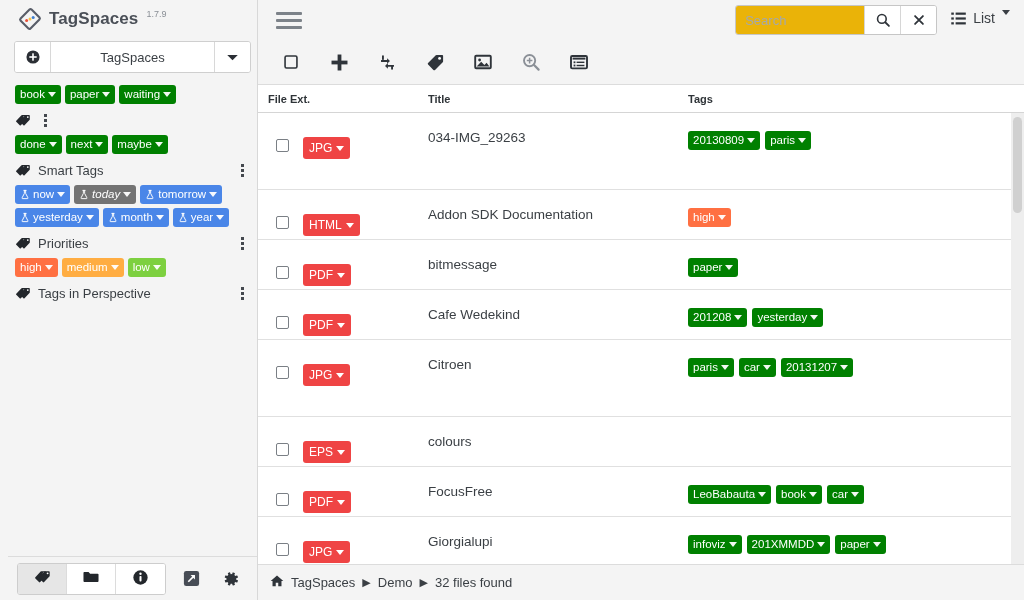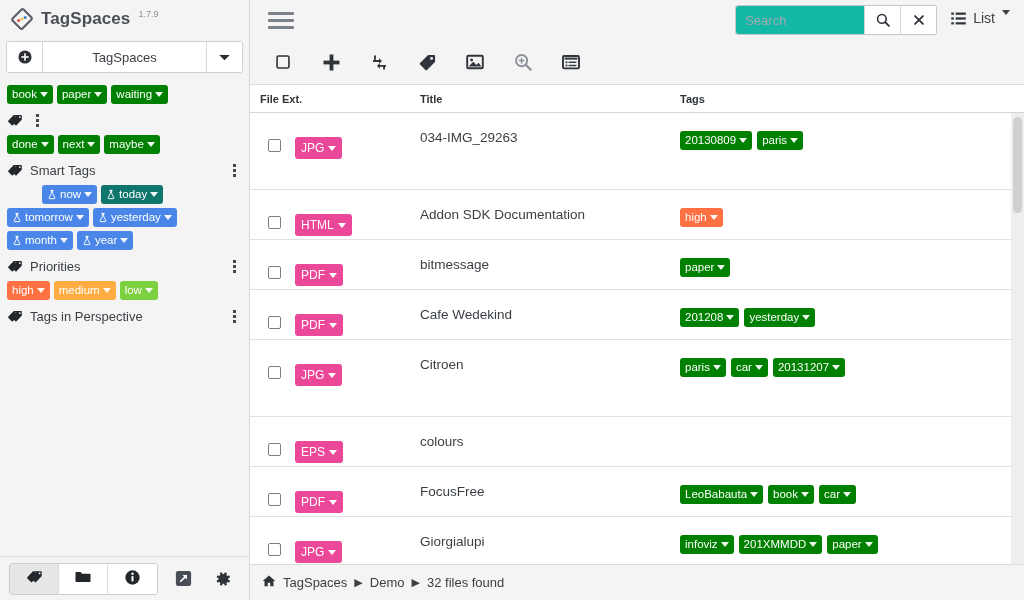--- a/index.html
+++ b/index.html
@@ -4,21 +4,21 @@
 <style>
   * { box-sizing: border-box; margin: 0; padding: 0; }
   html, body {
     width: 1024px; height: 600px;
     font-family: "Liberation Sans", sans-serif;
     font-size: 13px;
     color: #3a3f44;
     background: #f4f4f4;
     overflow: hidden;
   }
-  .app { display: flex; width: 1024px; height: 600px; }
+  .app { display: flex; width: 1024px; height: 600px; padding-left: 8px; }
 
   
   .sidebar {
     width: 250px; height: 600px;
     background: #f4f4f4;
     border-right: 1px solid #d8d8d8;
     display: flex; flex-direction: column;
     position: relative;
   }
   .brand { height: 38px; display: flex; align-items: center; padding-left: 10px; gap: 7px; }
@@ -62,21 +62,21 @@
   .bb-plain { width: 30px; height: 30px; display: flex; align-items: center; justify-content: center; cursor: pointer; }
 
   
   .main { flex: 1; height: 600px; display: flex; flex-direction: column; background: #fff; position: relative; }
   .maintop { background: #f4f4f4; border-bottom: 1px solid #dcdcdc; }
   .toprow1 { height: 40px; display: flex; align-items: center; padding: 0 8px; }
   .hamburger { width: 34px; height: 30px; display: flex; flex-direction: column; justify-content: center; gap: 4px; padding: 0 4px; cursor: pointer; margin-left: 6px; }
   .hamburger i { display: block; height: 3px; background: #7c8289; border-radius: 1px; }
   .topspacer { flex: 1; }
   .searchgrp { display: flex; height: 30px; border: 1px solid #c6c6c6; border-radius: 3px; overflow: hidden; background: #fff; }
-  .searchgrp input { width: 128px; border: none; outline: none; padding: 0 9px; font-size: 13px; font-family: "Liberation Sans", sans-serif; color: #3a3f44; background: #14b8a6; }
+  .searchgrp input { width: 128px; border: none; outline: none; padding: 0 9px; font-size: 13px; font-family: "Liberation Sans", sans-serif; color: #3a3f44; background: #eab308; }
   .searchgrp input::placeholder { color: #a3a8ad; }
   .sbtn { width: 36px; display: flex; align-items: center; justify-content: center; border-left: 1px solid #d6d6d6; background: #fff; cursor: pointer; }
   .viewsel { display: flex; align-items: flex-start; gap: 6px; margin-left: 13px; margin-right: 6px; cursor: pointer; font-size: 14px; color: #3a3f44; }
   .viewsel .cv2 { width: 0; height: 0; border-left: 4px solid transparent; border-right: 4px solid transparent; border-top: 5px solid #3a3f44; margin-left: 1px; }
 
   .toprow2 { height: 44px; display: flex; align-items: center; padding-left: 20px; gap: 22px; }
   .tb { width: 26px; height: 26px; display: flex; align-items: center; justify-content: center; cursor: pointer; }
 
   
   .thead { height: 28px; display: flex; align-items: center; font-weight: bold; font-size: 11px; color: #2f3438; border-bottom: 1px solid #d5d5d5; background: #fff; }
@@ -87,21 +87,21 @@
   .tbody { flex: 1; overflow: hidden; position: relative; background: #fff; }
   .row { display: flex; border-bottom: 1px solid #e0e0e0; background: #fff; position: relative; cursor: pointer; }
   .row .cell { display: flex; }
   .rc-ext { width: 170px; padding-left: 18px; display: flex; align-items: flex-start; gap: 14px; padding-top: 24px; }
   .rc-title { width: 260px; padding-top: 17px; font-size: 13.5px; color: #3a3f44; }
   .rc-tags { flex: 1; display: flex; flex-wrap: wrap; gap: 5px; padding-top: 18px; padding-right: 16px; align-content: flex-start; }
   .cbx { width: 13px; height: 13px; border: 1px solid #7a7f85; border-radius: 2px; background: #fff; flex: 0 0 13px; margin-top: 2px; cursor: pointer; }
   .extbadge {
     display: inline-flex; align-items: center; gap: 4px;
     height: 22px; padding: 0 6px; border-radius: 3px;
-    background: #ec4899; color: #fff; font-size: 12px; cursor: pointer;
+    background: #ef4444; color: #fff; font-size: 12px; cursor: pointer;
   }
   .extbadge .cv { width: 0; height: 0; border-left: 4px solid transparent; border-right: 4px solid transparent; border-top: 5px solid #fff; }
 
   .scrollbar { position: absolute; right: 2px; top: 4px; width: 9px; height: 96px; background: #c6c6c6; border-radius: 5px; opacity: .75; cursor: pointer; }
   .scrolltrack { position: absolute; right: 0; top: 0; width: 13px; bottom: 0; background: #eeeeee; }
 
   .statusbar { height: 36px; display: flex; align-items: center; gap: 7px; padding-left: 12px; background: #f4f4f4; border-top: 1px solid #dcdcdc; font-size: 13px; color: #3a3f44; }
   .crumb { cursor: pointer; }
   .crumb-sep { color: #3a3f44; font-size: 11px; }
   .crumb-static { cursor: default; }
@@ -198,28 +198,28 @@
             </svg>
           </span>
           <span class="tg-title">Smart Tags</span>
           <span class="tg-menu">
             <i></i>
             <i></i>
             <i></i>
           </span>
         </div>
         <div class="tg-tags">
-          <span class="tag" style="background: rgb(74, 134, 232); color: rgb(255, 255, 255); margin-left: 35px;">
+          <span class="tag" style="background: rgb(74, 134, 232); color: rgb(255, 255, 255);">
             <svg viewBox="0 0 16 16" width="10" height="11">
               <path d="M6.2 1.4 L9.8 1.4 M7 1.4 L7 6.2 L3.4 13.2 A1 1 0 0 0 4.3 14.6 L11.7 14.6 A1 1 0 0 0 12.6 13.2 L9 6.2 L9 1.4" fill="none" stroke="#ffffff" stroke-width="1.5" stroke-linecap="round" stroke-linejoin="round"></path>
             </svg>
             <span>now</span>
             <span class="cv"></span>
           </span>
-          <span class="tag" style="background: #0f766e; color: rgb(255, 255, 255);">
+          <span class="tag" style="background: #737373; color: rgb(255, 255, 255); font-style: italic;">
             <svg viewBox="0 0 16 16" width="10" height="11">
               <path d="M6.2 1.4 L9.8 1.4 M7 1.4 L7 6.2 L3.4 13.2 A1 1 0 0 0 4.3 14.6 L11.7 14.6 A1 1 0 0 0 12.6 13.2 L9 6.2 L9 1.4" fill="none" stroke="#ffffff" stroke-width="1.5" stroke-linecap="round" stroke-linejoin="round"></path>
             </svg>
             <span>today</span>
             <span class="cv"></span>
           </span>
           <span class="tag" style="background: rgb(74, 134, 232); color: rgb(255, 255, 255);">
             <svg viewBox="0 0 16 16" width="10" height="11">
               <path d="M6.2 1.4 L9.8 1.4 M7 1.4 L7 6.2 L3.4 13.2 A1 1 0 0 0 4.3 14.6 L11.7 14.6 A1 1 0 0 0 12.6 13.2 L9 6.2 L9 1.4" fill="none" stroke="#ffffff" stroke-width="1.5" stroke-linecap="round" stroke-linejoin="round"></path>
             </svg>

